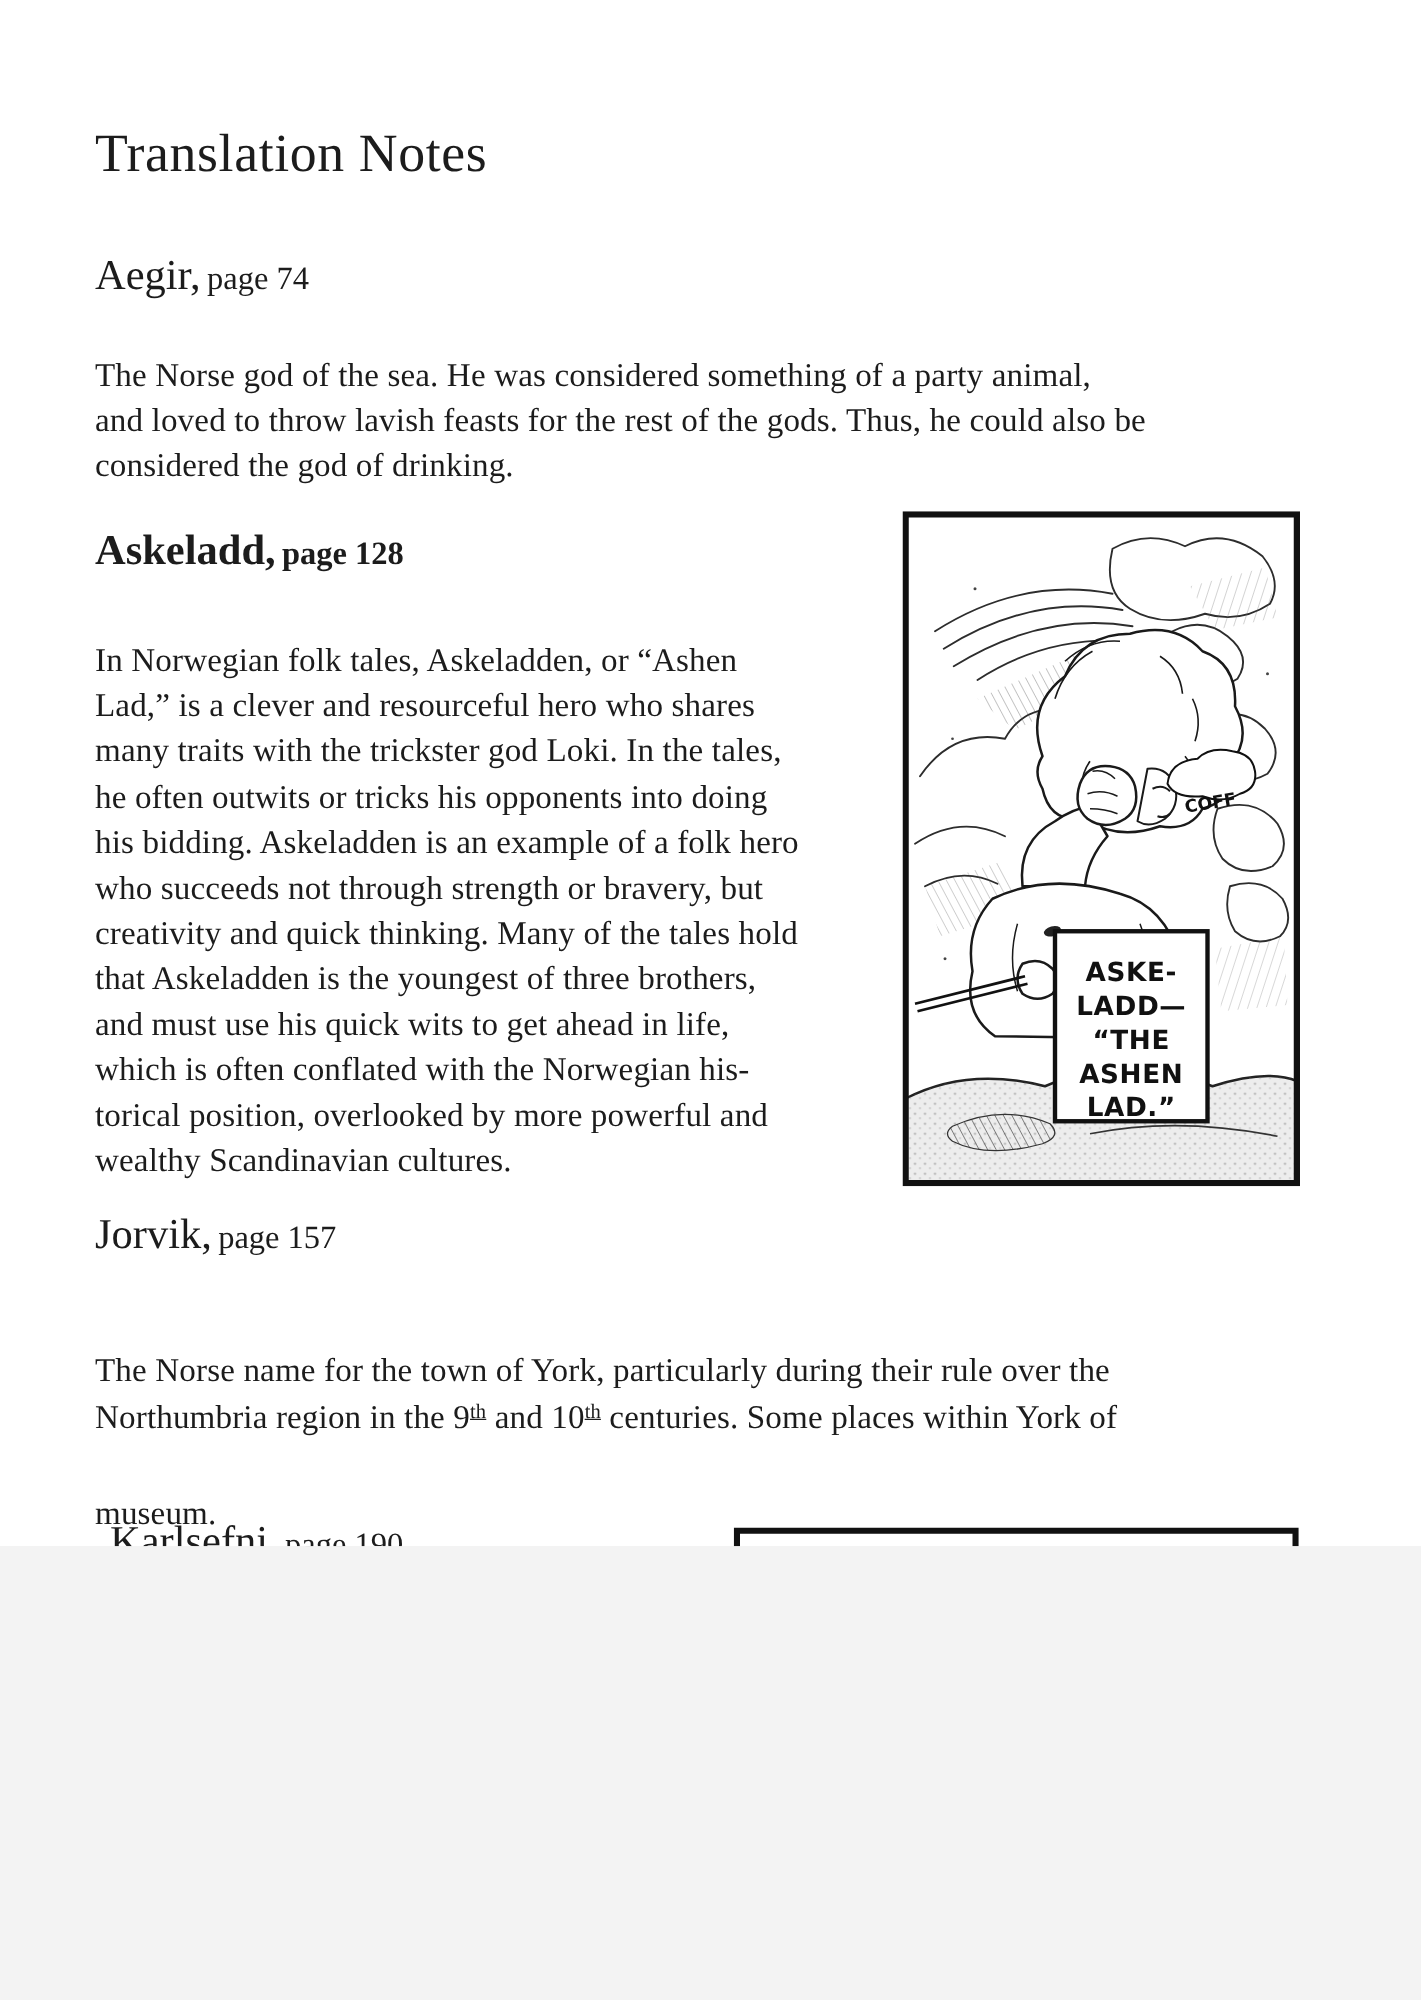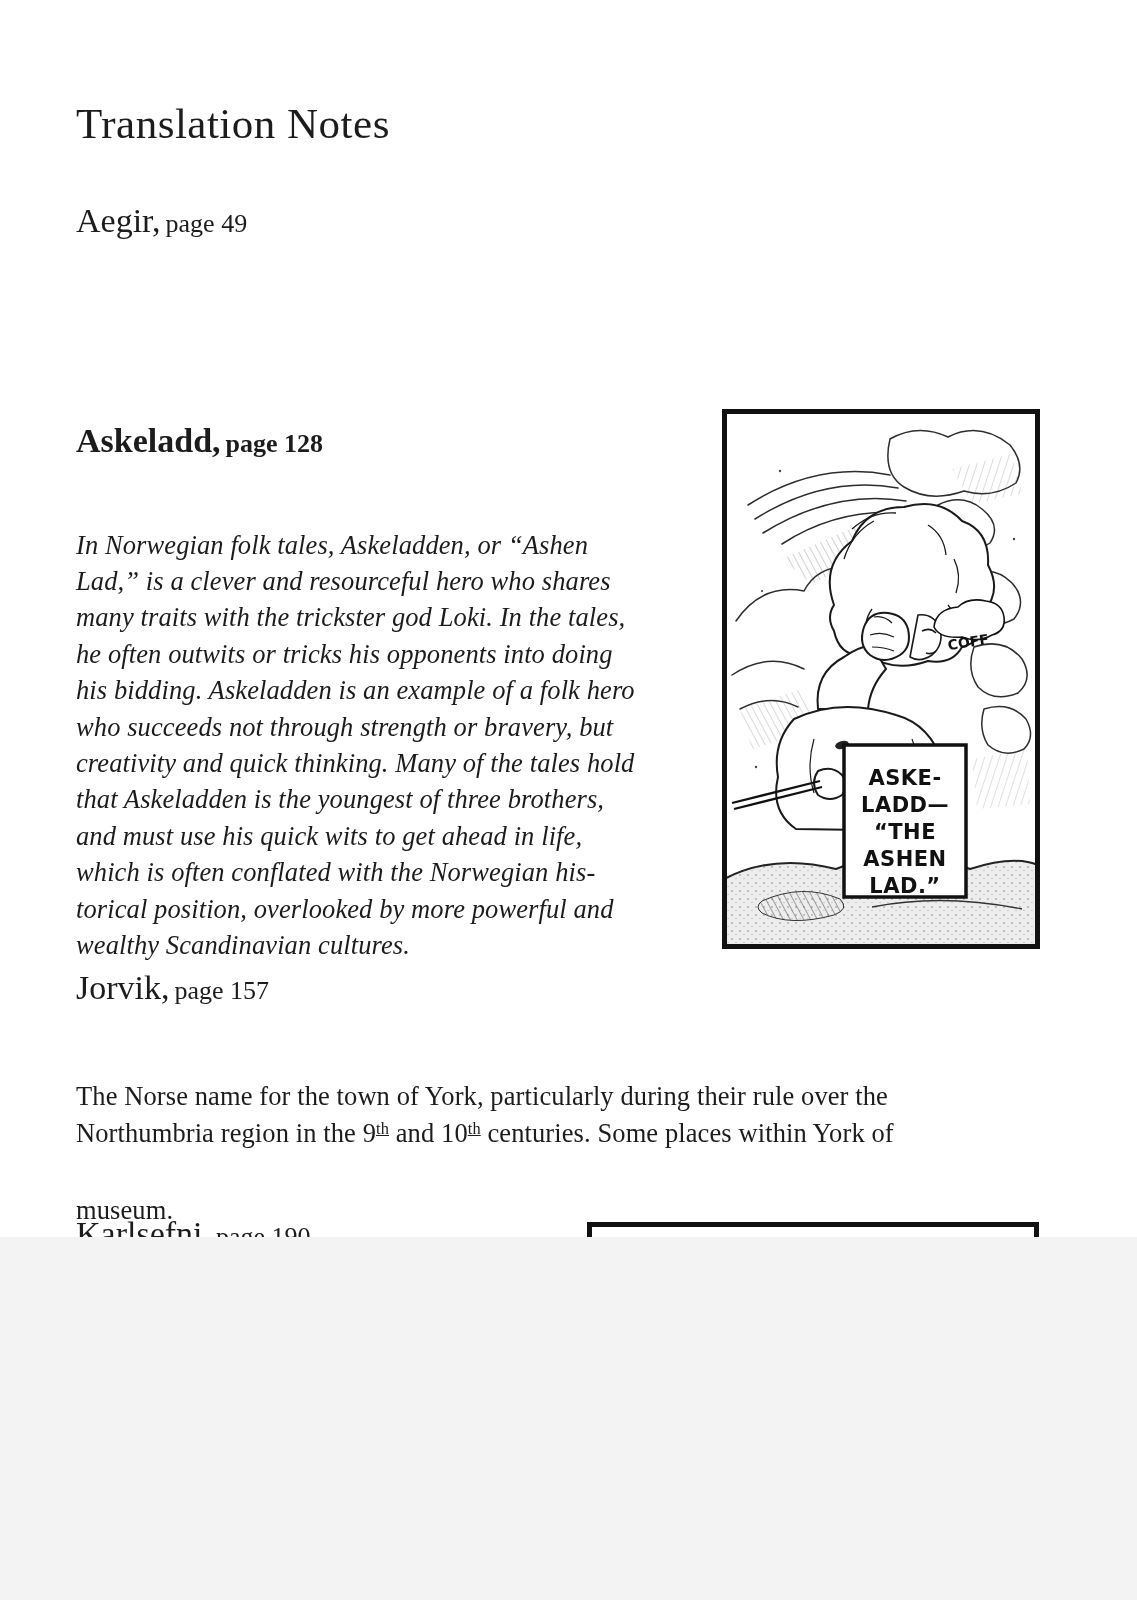--- a/index.html
+++ b/index.html
@@ -16,45 +16,48 @@
   .heading .term{ font-size:34px;margin-top:40px; }
   .heading .pref{ font-size:26px; margin-left:5px; }
   .body{
     position:absolute; font-size:26.5px; line-height:36.4px;
     white-space:pre-line; letter-spacing:.1px;
   }
   .body.rich{ white-space:normal;margin-top:44px; }
   #p-aegir     { left:76px; top:255px;  width:965px;  line-height:36px;  }
   #h-aegir     { left:76px; top:182px;  }
   #h-askeladd  { left:76px; top:402px;font-weight:bold;  }
-  #p-askeladd  { left:76px; top:500px;  width:660px;font-style:italic;  }
+  #p-askeladd  { left:76px; top:483px;  width:660px;  }
   #h-jorvik    { left:76px; top:949px;  }
   #p-jorvik    { left:76px; top:1034px; width:1000px; line-height:36.7px; }
-  #h-karlsefni { left:76px; top:1195px; }
+  #h-karlsefni { left:88px; top:1195px; }
   #p-karlsefni { left:76px; top:1279px; width:520px;  line-height:37px;  }
   .sup{ font-size:.62em; position:relative; top:-.45em;text-decoration:underline; }
   .panel{ position:absolute; }
   #panel-askeladd { left:722px; top:409px;  width:318px; height:540px; }
   #panel-karlsefni{ left:587px; top:1222px; width:452px; height:284px; }
   .panel svg{ display:block; width:100%; height:100%; }
   .pageno{
     position:absolute; left:916px; top:1512px;
     font-family:"DejaVu Sans",sans-serif; font-size:47px; color:#111;
     letter-spacing:4px; transform:rotate(-1.5deg);
   }
   .comic{ font-family:"DejaVu Sans",sans-serif; font-weight:bold; }
 </style>
 </head>
 <body>
 
 <div class="page">
 
   <h1 class="title">Translation Notes</h1>
 
-  <h2 class="heading" id="h-aegir"><span class="term">Aegir,</span><span class="pref">page 49</span></h2>
+  <h2 class="heading" id="h-aegir"><span class="term">Aegir,</span><span class="pref">page 74</span></h2>
+  <p class="body" id="p-aegir">The Norse god of the sea. He was considered something of a party animal,
+and loved to throw lavish feasts for the rest of the gods. Thus, he could also be
+considered the god of drinking.</p>
 
   <h2 class="heading" id="h-askeladd"><span class="term">Askeladd,</span><span class="pref">page 128</span></h2>
   <p class="body" id="p-askeladd">In Norwegian folk tales, Askeladden, or “Ashen
 Lad,” is a clever and resourceful hero who shares
 many traits with the trickster god Loki. In the tales,
 he often outwits or tricks his opponents into doing
 his bidding. Askeladden is an example of a folk hero
 who succeeds not through strength or bravery, but
 creativity and quick thinking. Many of the tales hold
 that Askeladden is the youngest of three brothers,

